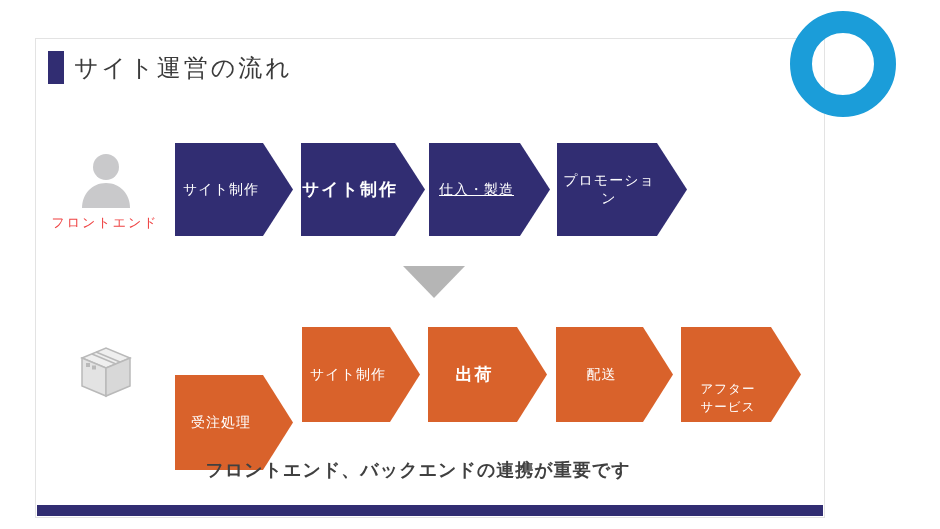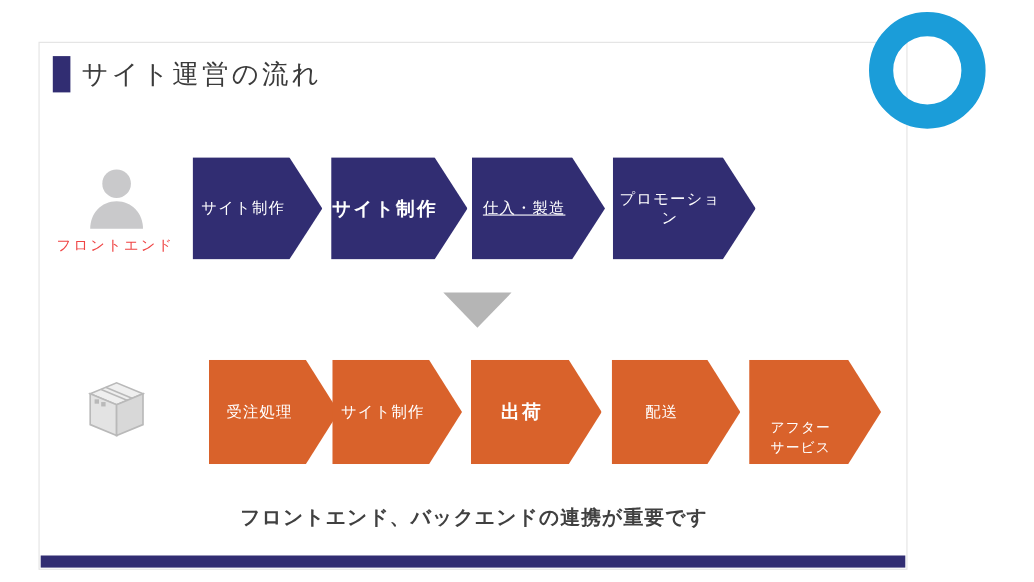--- a/index.html
+++ b/index.html
@@ -43,37 +43,37 @@
     clip-path: polygon(0 0, calc(100% - 30px) 0, 100% 50%, calc(100% - 30px) 100%, 0 100%);
     padding-right:26px;
   }
   .row-front .arrow { top:143px; height:93px; background:#312d72; }
   .row-back  .arrow { top:327px; height:95px; background:#d9622b; }
   .arrow.em { font-size:17px; font-weight:bold; letter-spacing:2px; }
   .fa1 { left:175px; width:118px; }
   .fa2 { left:301px; width:124px; }
   .fa3 { left:429px; width:121px;text-decoration:underline; }
   .fa4 { left:557px; width:130px; }
-  .ba1 { left:190px; width:118px; }
+  .ba1 { left:175px; width:118px;margin-top:48px; }
   .ba2 { left:302px; width:118px; }
   .ba3 { left:428px; width:119px;text-align:right; }
   .ba4 { left:556px; width:117px;text-align:center; }
   .ba5 { left:681px; width:120px; font-size:12.5px; line-height:1.45; }
   .ba5 .label { display:inline-block; max-width:58px;margin-top:47px; }
 
   
   .tri {
     position:absolute; left:403px; top:266px; width:0; height:0;
     border-left:31px solid transparent; border-right:31px solid transparent;
     border-top:32px solid #b5b5b5;
   }
 
   
   .caption {
-    position:absolute; left:36px; top:458px; width:790px; text-align:center;
+    position:absolute; left:23px; top:458px; width:790px; text-align:center;
     font-size:18px; font-weight:bold; letter-spacing:1px; color:#404040;
   }
 </style>
 </head>
 <body>
 
 <div class="page">
 
   <div class="card">
     <div class="bottom-bar"></div>

